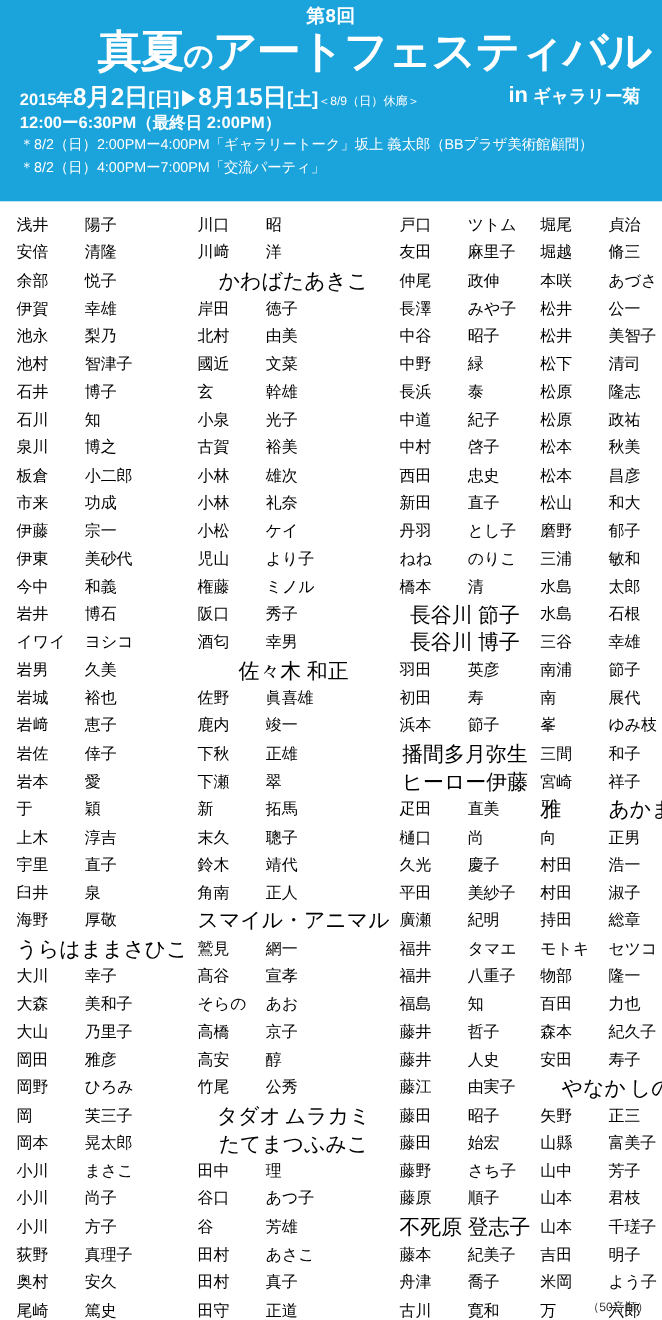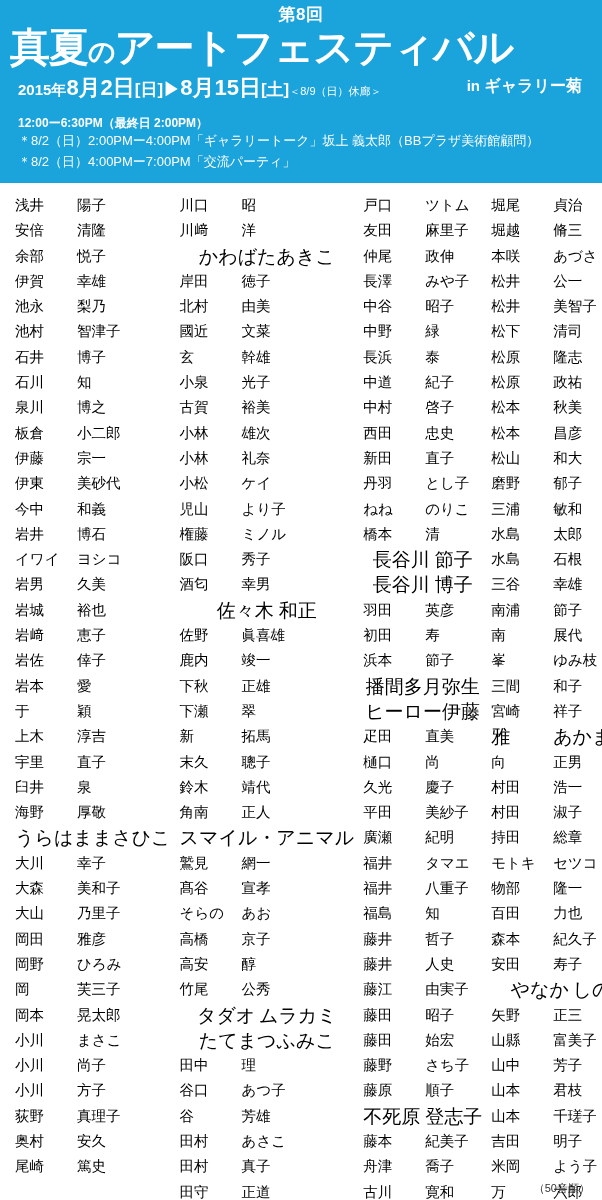--- a/index.html
+++ b/index.html
@@ -33,21 +33,21 @@
   }
   .banner-kai {
     text-align: center;
     font-size: 17px;
     font-weight: bold;
     letter-spacing: 0.5px;
     line-height: 1.1;
     margin: 0 0 1px 0;
   }
   .banner-title {
-    text-align: left;
+    text-align: right;
     font-size: 40px;
     font-weight: bold;
     line-height: 1.08;
     letter-spacing: -1px;
     white-space: nowrap;
     margin: 0;
   }
   .banner-title .small {
     font-size: 27px;
   }
@@ -77,26 +77,26 @@
   }
   .banner-venue {
     position: absolute;
     right: 10px;
     top: 2px;
     font-size: 16px;
     font-weight: bold;
     white-space: nowrap;
   }
   .banner-venue .in {
+    font-size: 20px;
+  }
+  .banner-hours {
+    margin-top: 2px;
+    padding-left: 8px;
     font-size: 15px;
-  }
-  .banner-hours {
-    margin-top: 16px;
-    padding-left: 8px;
-    font-size: 12px;
     font-weight: bold;
     line-height: 1.3;
   }
   .banner-note {
     padding-left: 8px;
     font-size: 13px;
     line-height: 1.55;
     font-weight: normal;
   }
 
@@ -196,20 +196,24 @@
         </div>
       <div class="name-cell">
           <span class="surname">泉川</span>
           <span class="given">博之</span>
         </div>
       <div class="name-cell">
           <span class="surname">板倉</span>
           <span class="given">小二郎</span>
         </div>
       <div class="name-cell">
+          <span class="surname">市来</span>
+          <span class="given">功成</span>
+        </div>
+      <div class="name-cell">
           <span class="surname">伊藤</span>
           <span class="given">宗一</span>
         </div>
       <div class="name-cell">
           <span class="surname">伊東</span>
           <span class="given">美砂代</span>
         </div>
       <div class="name-cell">
           <span class="surname">今中</span>
           <span class="given">和義</span>

